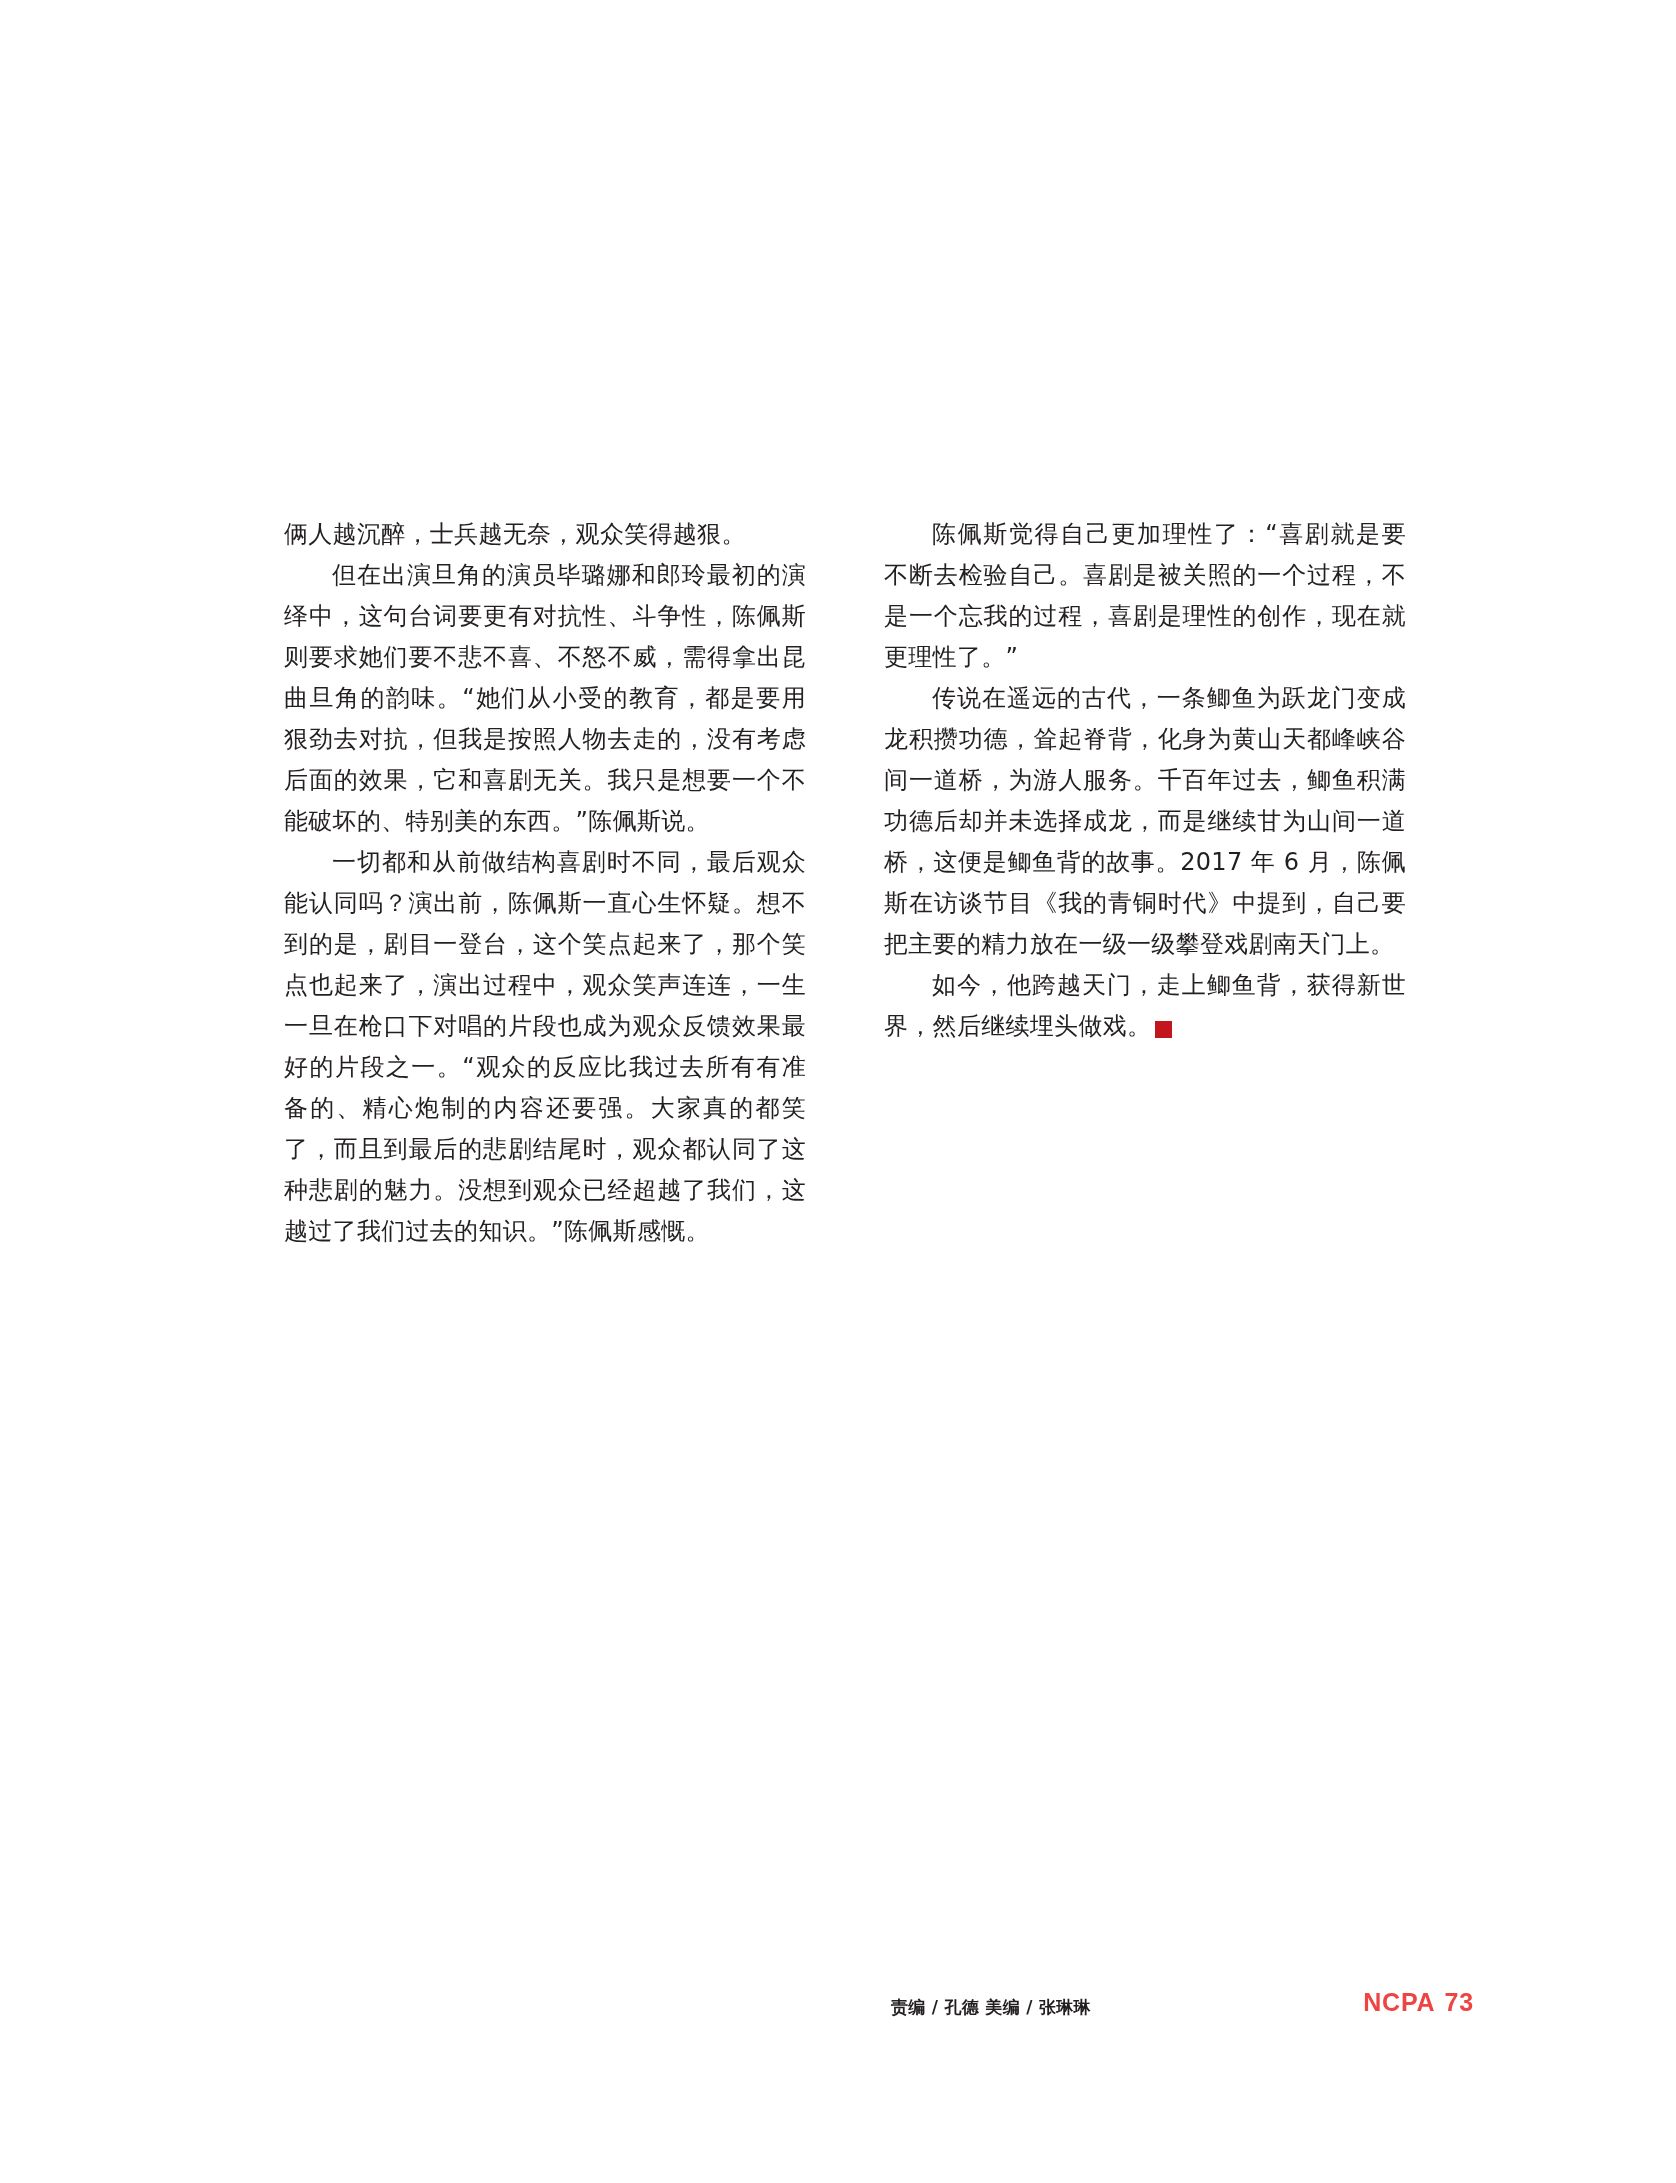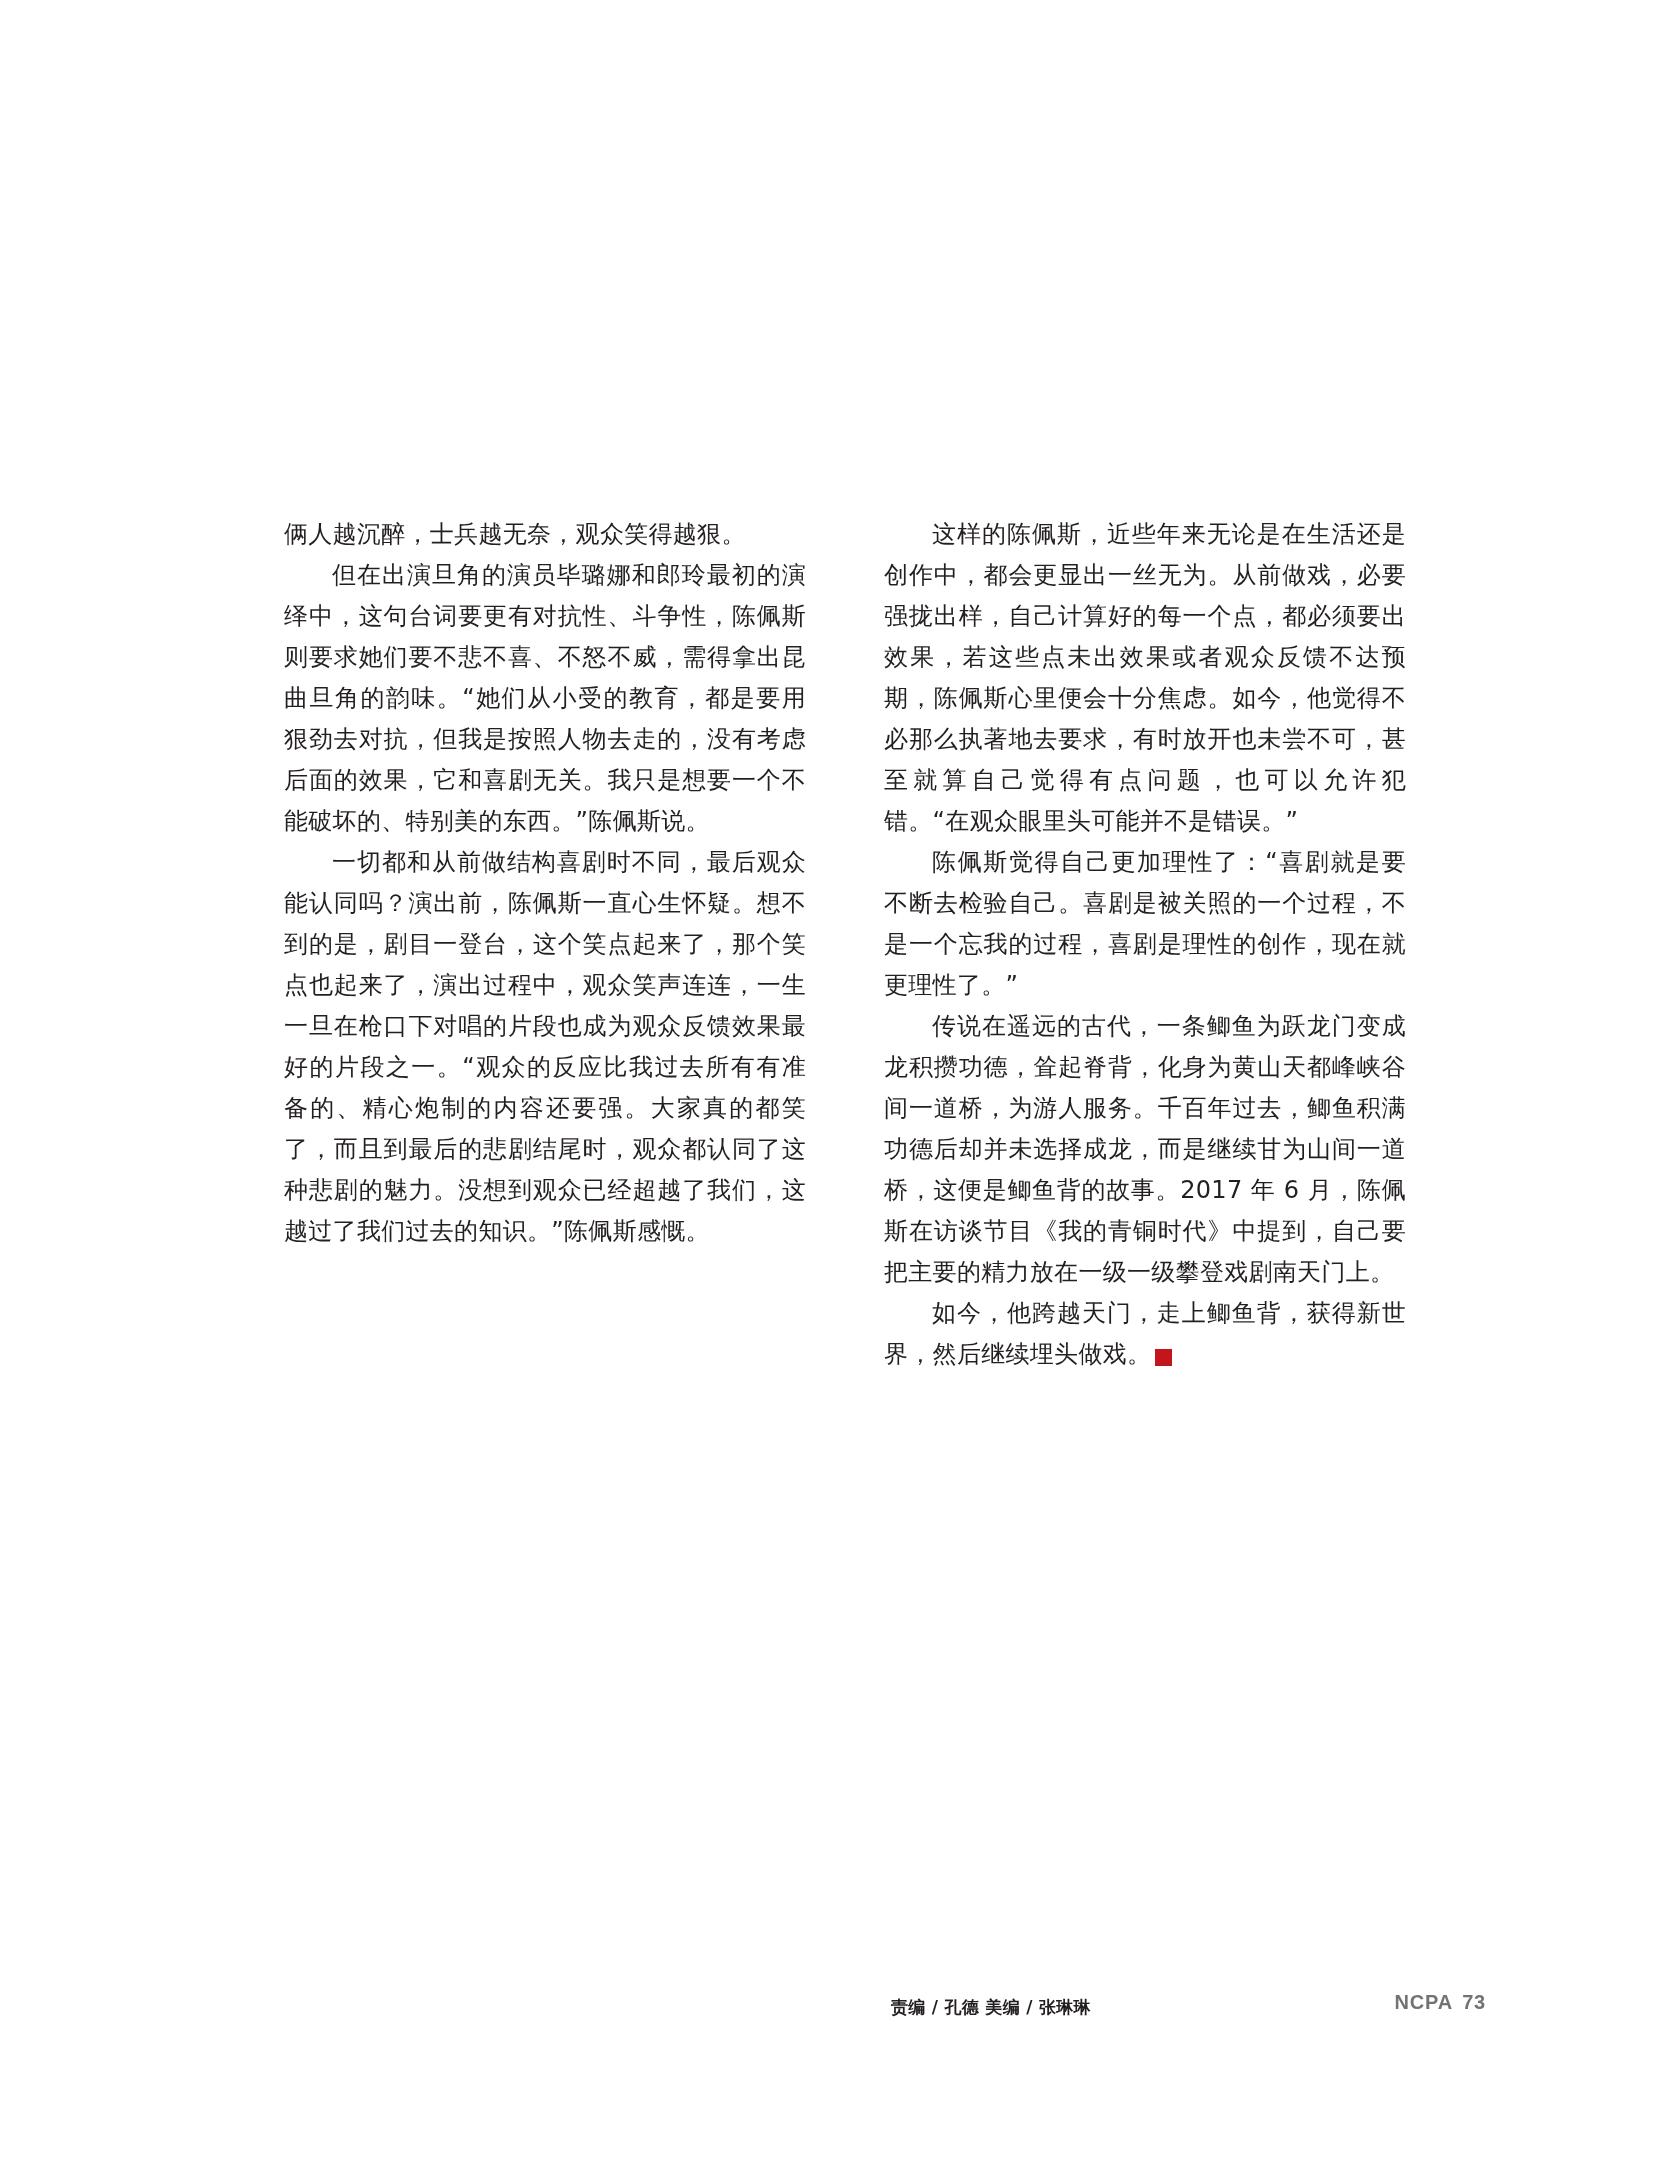--- a/index.html
+++ b/index.html
@@ -75,25 +75,25 @@
     font-size: 17px;
     line-height: 22.4px;
     color: #231f20;
     font-weight: 700;
     letter-spacing: 0.3px;
   }
 
   
   .footer {
     position: absolute;
-    right: 190px;
+    right: 202px;
     bottom: 166px;
-    font-size: 20px;
+    font-size: 25px;
     line-height: 29px;
-    color: #737373;
+    color: #ef4444;
     font-weight: 700;
     letter-spacing: 0.8px;
     font-family: "Liberation Sans", sans-serif;
   }
   .footer .num {
     margin-left: 9.2px;
   }
 </style>
 </head>
 <body>
@@ -102,21 +102,20 @@
 
   <div class="columns">
 
     <div class="col">
       <p class="para noindent">俩人越沉醉，士兵越无奈，观众笑得越狠。</p>
       <p class="para">但在出演旦角的演员毕璐娜和郎玲最初的演绎中，这句台词要更有对抗性、斗争性，陈佩斯则要求她们要不悲不喜、不怒不威，需得拿出昆曲旦角的韵味。“她们从小受的教育，都是要用狠劲去对抗，但我是按照人物去走的，没有考虑后面的效果，它和喜剧无关。我只是想要一个不能破坏的、特别美的东西。”陈佩斯说。</p>
       <p class="para">一切都和从前做结构喜剧时不同，最后观众能认同吗？演出前，陈佩斯一直心生怀疑。想不到的是，剧目一登台，这个笑点起来了，那个笑点也起来了，演出过程中，观众笑声连连，一生一旦在枪口下对唱的片段也成为观众反馈效果最好的片段之一。“观众的反应比我过去所有有准备的、精心炮制的内容还要强。大家真的都笑了，而且到最后的悲剧结尾时，观众都认同了这种悲剧的魅力。没想到观众已经超越了我们，这越过了我们过去的知识。”陈佩斯感慨。</p>
     </div>
 
     <div class="col">
-      <p class="para">这样的陈佩斯，近些年来无论是在生活还是创作中，都会更显出一丝无为。从前做戏，必要强拢出样，自己计算好的每一个点，都必须要出效果，若这些点未出效果或者观众反馈不达预期，陈佩斯心里便会十分焦虑。如今，他觉得不必那么执著地去要求，有时放开也未尝不可，甚至就算自己觉得有点问题，也可以允许犯错。“在观众眼里头可能并不是错误。”</p>
       <p class="para">陈佩斯觉得自己更加理性了：“喜剧就是要不断去检验自己。喜剧是被关照的一个过程，不是一个忘我的过程，喜剧是理性的创作，现在就更理性了。”</p>
       <p class="para">传说在遥远的古代，一条鲫鱼为跃龙门变成龙积攒功德，耸起脊背，化身为黄山天都峰峡谷间一道桥，为游人服务。千百年过去，鲫鱼积满功德后却并未选择成龙，而是继续甘为山间一道桥，这便是鲫鱼背的故事。2017 年 6 月，陈佩斯在访谈节目《我的青铜时代》中提到，自己要把主要的精力放在一级一级攀登戏剧南天门上。</p>
       <p class="para"><span>如今，他跨越天门，走上鲫鱼背，获得新世界，然后继续埋头做戏。</span><span class="endmark">终</span></p>
     </div>
 
   </div>
 
   <div class="credits">责编 / 孔德  美编 / 张琳琳</div>
 
   <div class="footer">

